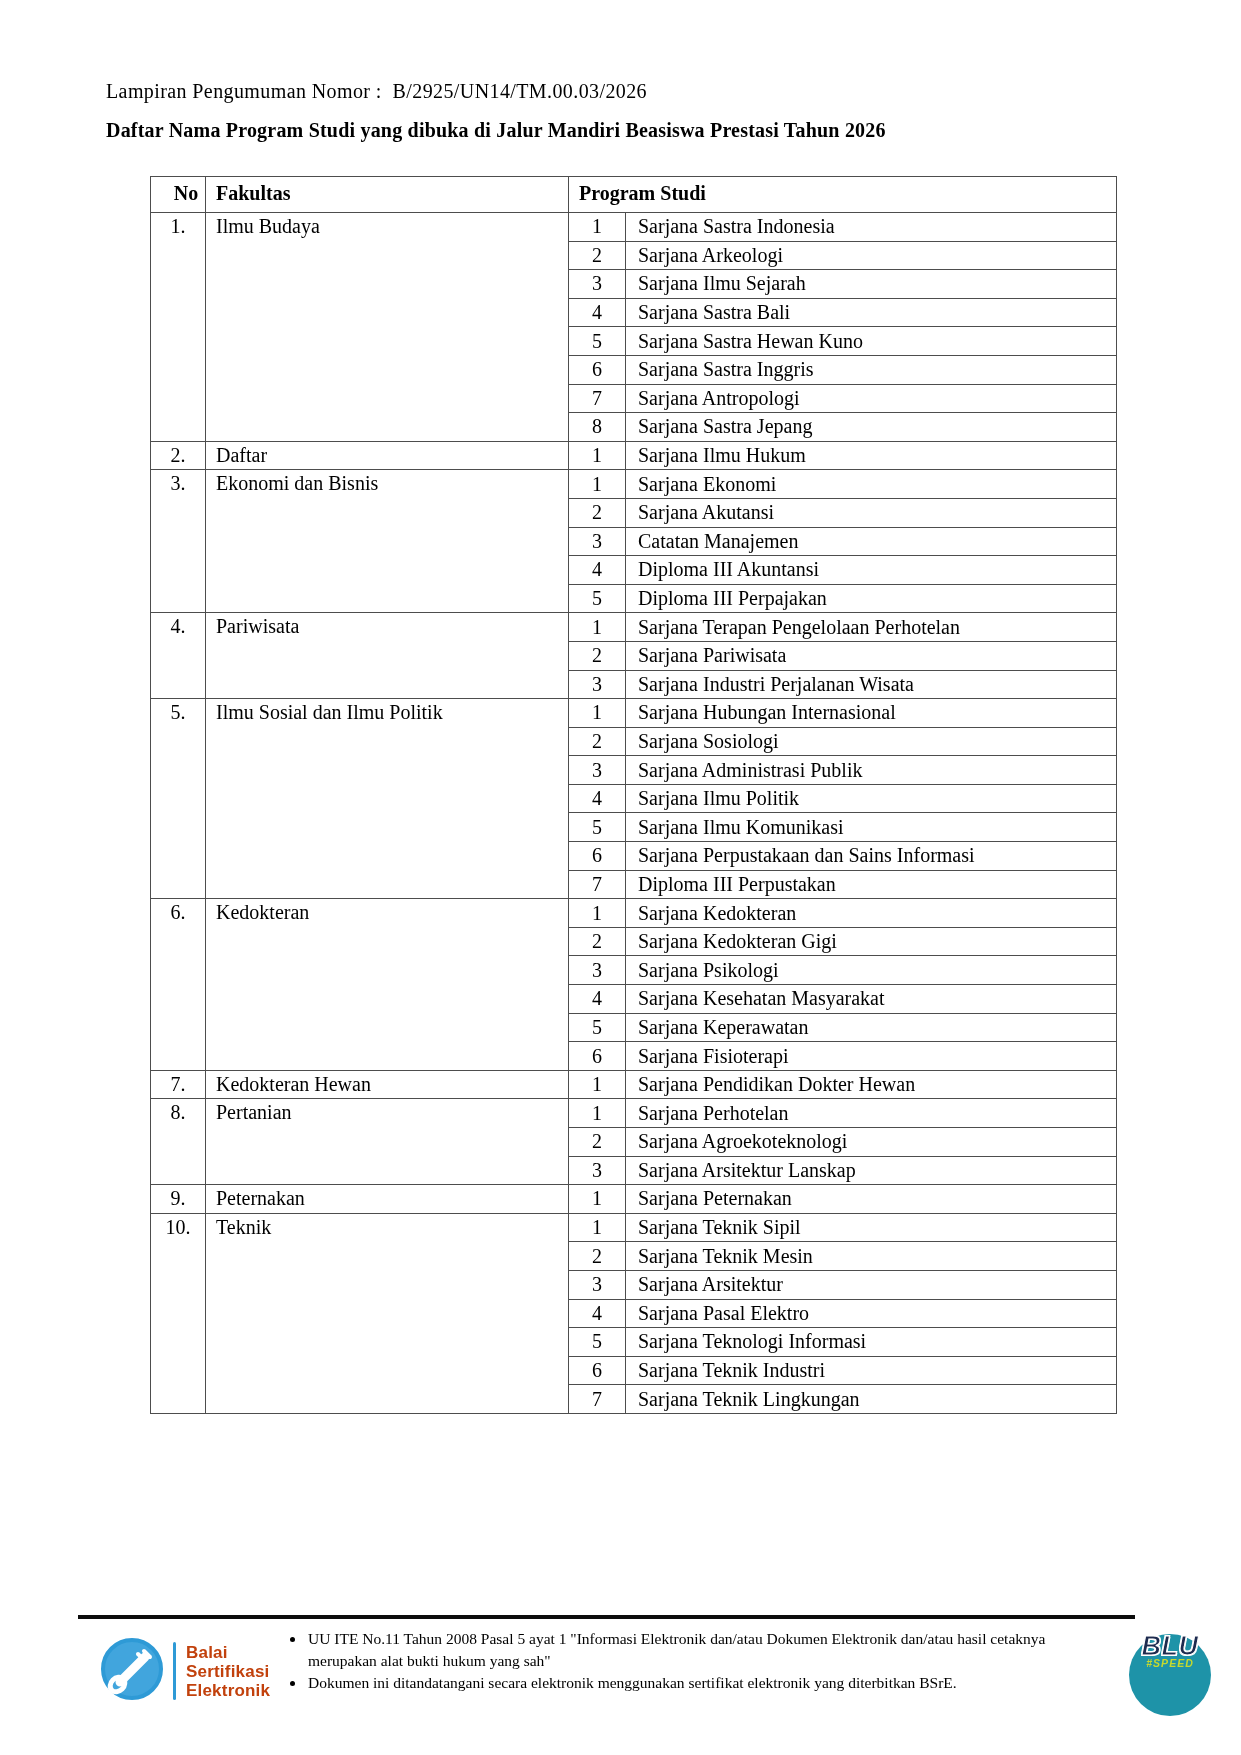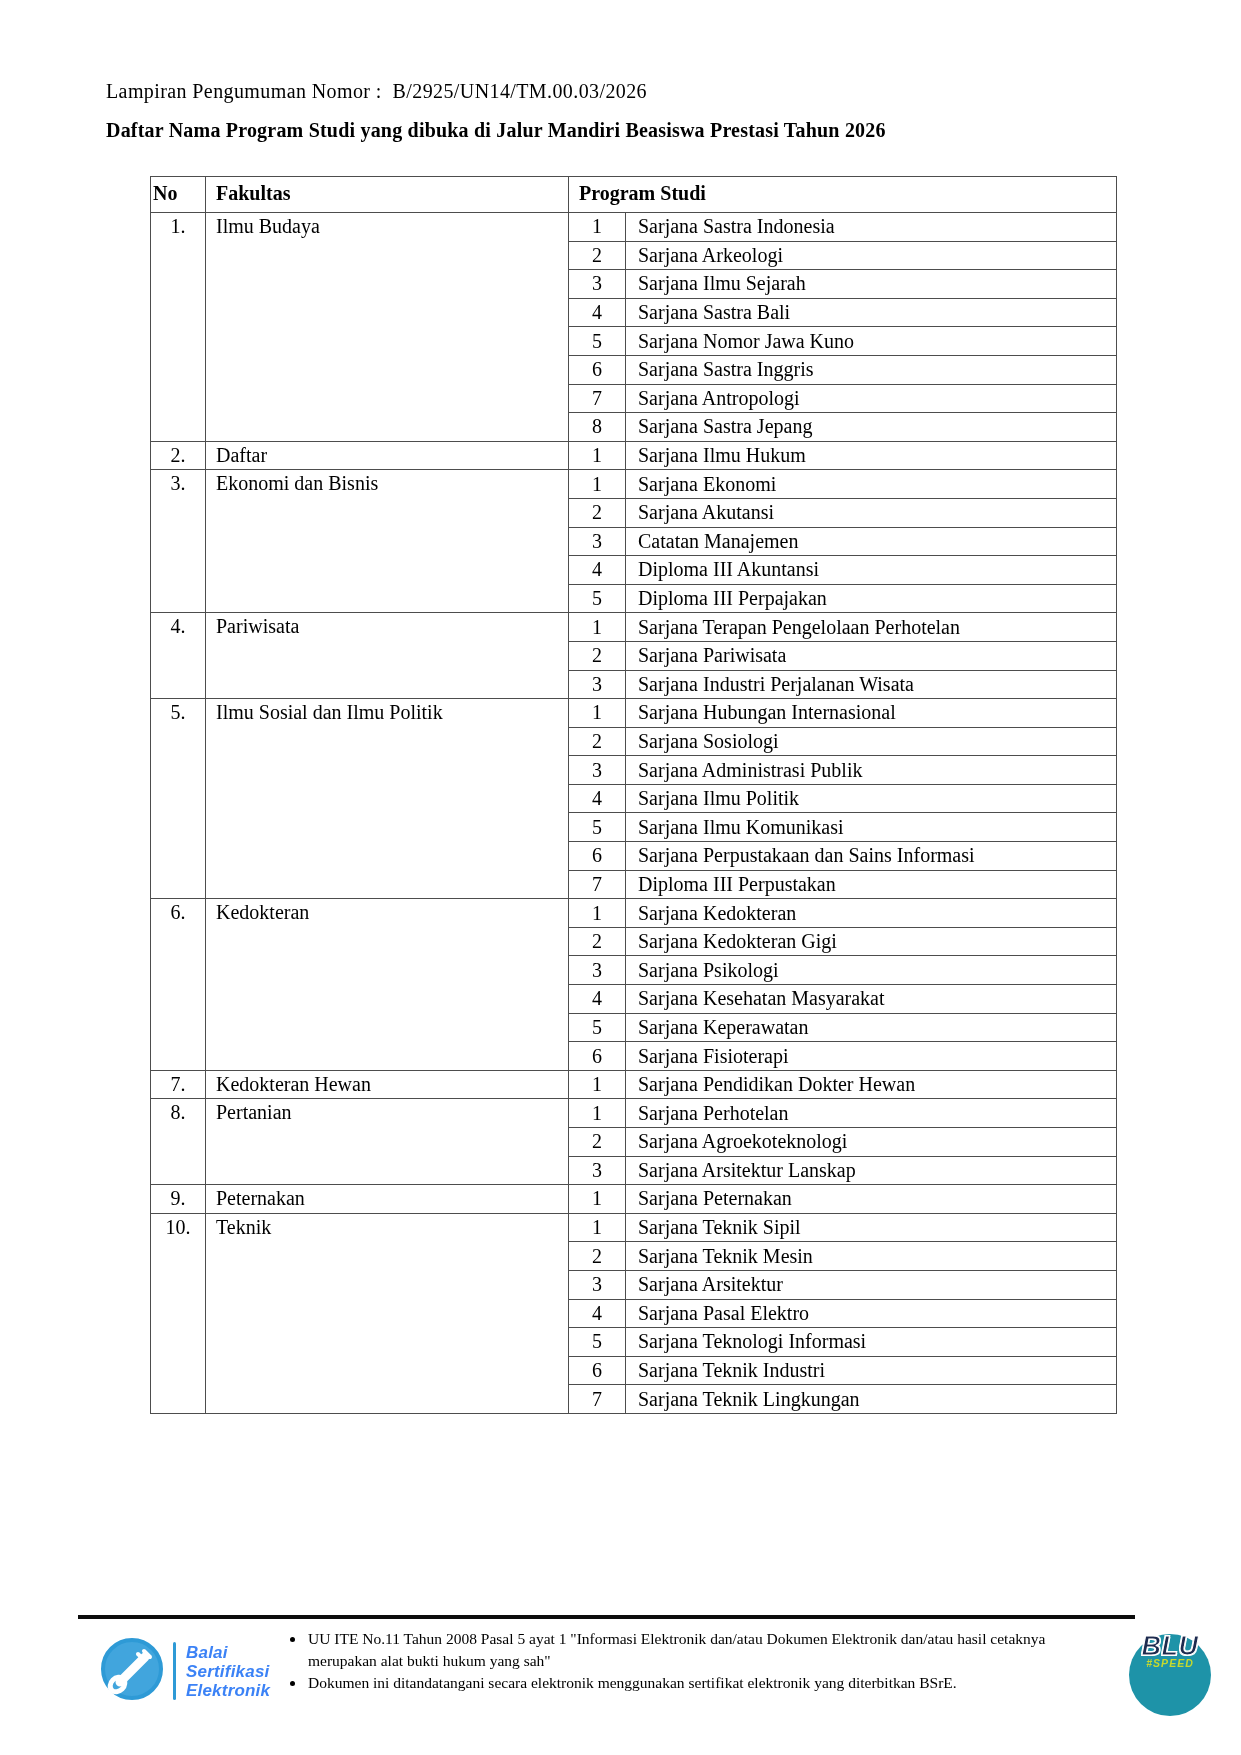--- a/index.html
+++ b/index.html
@@ -40,21 +40,21 @@
     line-height: 1.05;
     overflow: hidden;
   }
   table.prodi thead th {
     height: 36px;
     font-weight: bold;
     text-align: left;
     padding: 2px 8px 4px 10px;
     vertical-align: middle;
   }
-  table.prodi thead th.h-no { text-align: left; padding: 2px 2px 4px 2px; }
+  table.prodi thead th.h-no { text-align: center; padding: 2px 2px 4px 18px; }
   table.prodi td { height: 28.6px; }
   td.col-no {
     text-align: center; vertical-align: top;
     padding-top: 3px;
   }
   td.col-fak {
     vertical-align: top;
     padding: 3px 6px 0 10px;
   }
   td.col-num { text-align: center; vertical-align: middle; padding: 0 2px; }
@@ -139,21 +139,21 @@
       <tr>
         <td class="col-num">3</td>
         <td class="col-name">Sarjana Ilmu Sejarah</td>
       </tr>
       <tr>
         <td class="col-num">4</td>
         <td class="col-name">Sarjana Sastra Bali</td>
       </tr>
       <tr>
         <td class="col-num">5</td>
-        <td class="col-name">Sarjana Nomor Jawa Kuno</td>
+        <td class="col-name">Sarjana Sastra Hewan Kuno</td>
       </tr>
       <tr>
         <td class="col-num">6</td>
         <td class="col-name">Sarjana Sastra Inggris</td>
       </tr>
       <tr>
         <td class="col-num">7</td>
         <td class="col-name">Sarjana Antropologi</td>
       </tr>
       <tr>
@@ -325,21 +325,21 @@
       <circle cx="32" cy="32" r="29" fill="#41a5dd" stroke="#2e9ad6" stroke-width="4"></circle>
       <g stroke="#ffffff" fill="none" stroke-linecap="round">
         <line x1="20" y1="45" x2="45" y2="20" stroke-width="9"></line>
         <ellipse cx="17.5" cy="47.5" rx="8" ry="6.5" stroke-width="5" transform="rotate(-45 17.5 47.5)"></ellipse>
         <line x1="38" y1="17" x2="44" y2="23" stroke-width="4"></line>
         <line x1="44" y1="14" x2="50" y2="20" stroke-width="4"></line>
       </g>
     </svg>
   </span>
   <span class="bsre-divider" style="background: rgb(46, 154, 214);"></span>
-  <span class="bsre-text" style="color: #3b82f6; font-style: italic;">
+  <span class="bsre-text" style="color: #c2410c;">
     <div>Balai</div>
     <div>Sertifikasi</div>
     <div>Elektronik</div>
   </span>
 </div>
 
 <div class="catatan">
   <ul>
     <li>UU ITE No.11 Tahun 2008 Pasal 5 ayat 1 "Informasi Elektronik dan/atau Dokumen Elektronik dan/atau hasil cetaknya merupakan alat bukti hukum yang sah"</li>
     <li>Dokumen ini ditandatangani secara elektronik menggunakan sertifikat elektronik yang diterbitkan BSrE.</li>

